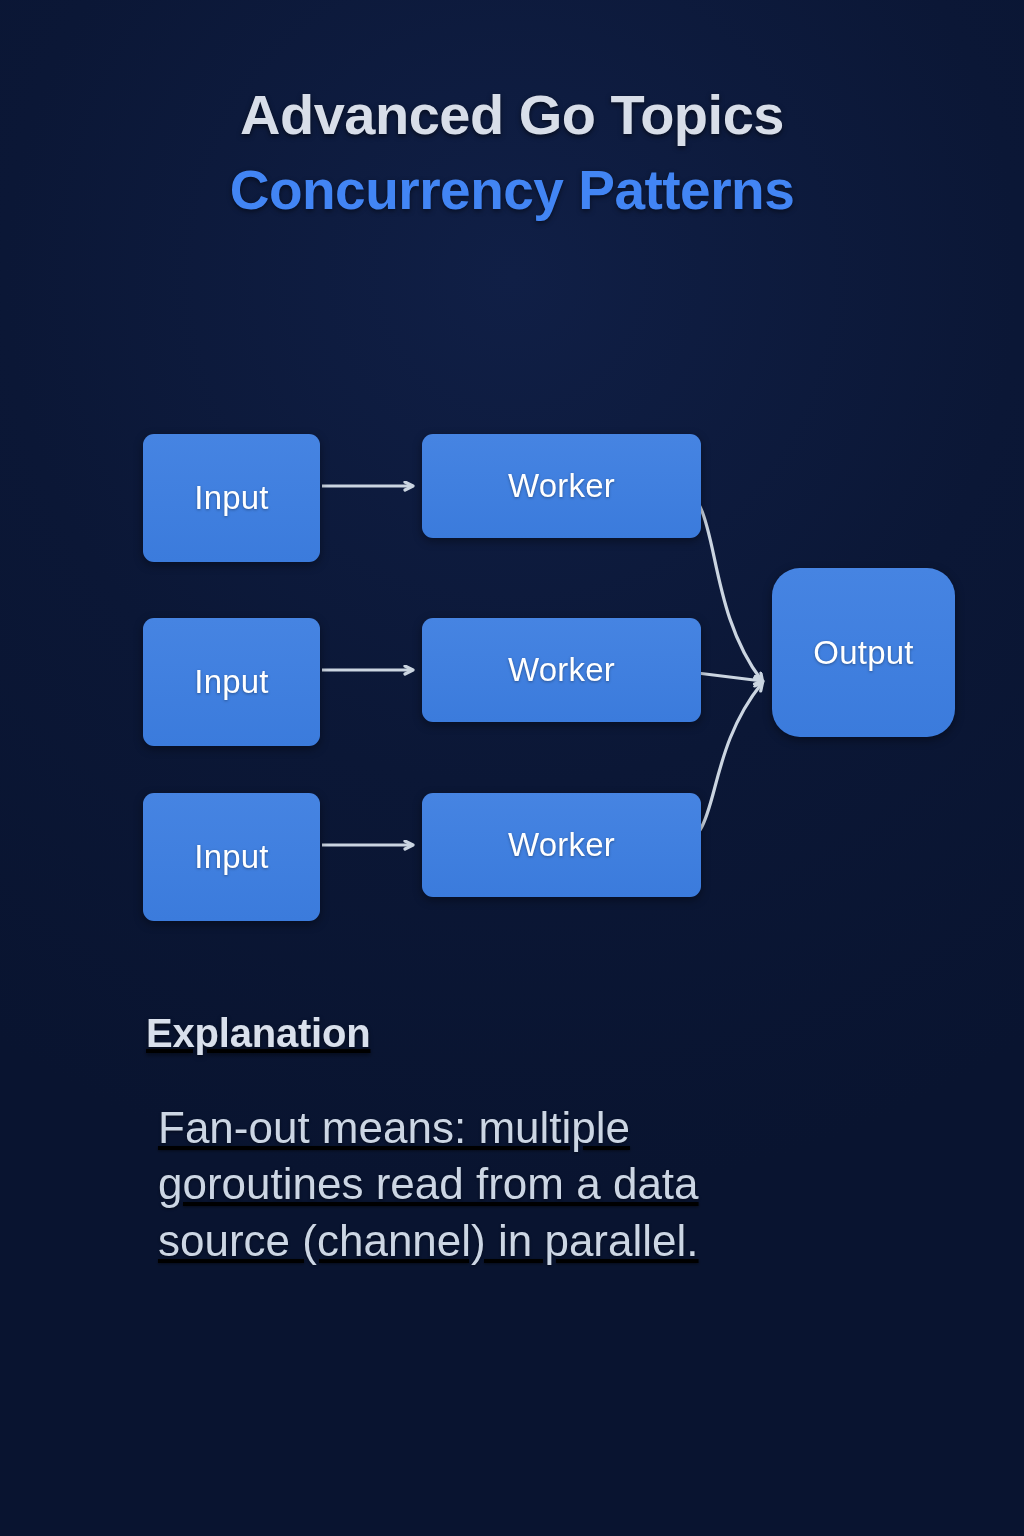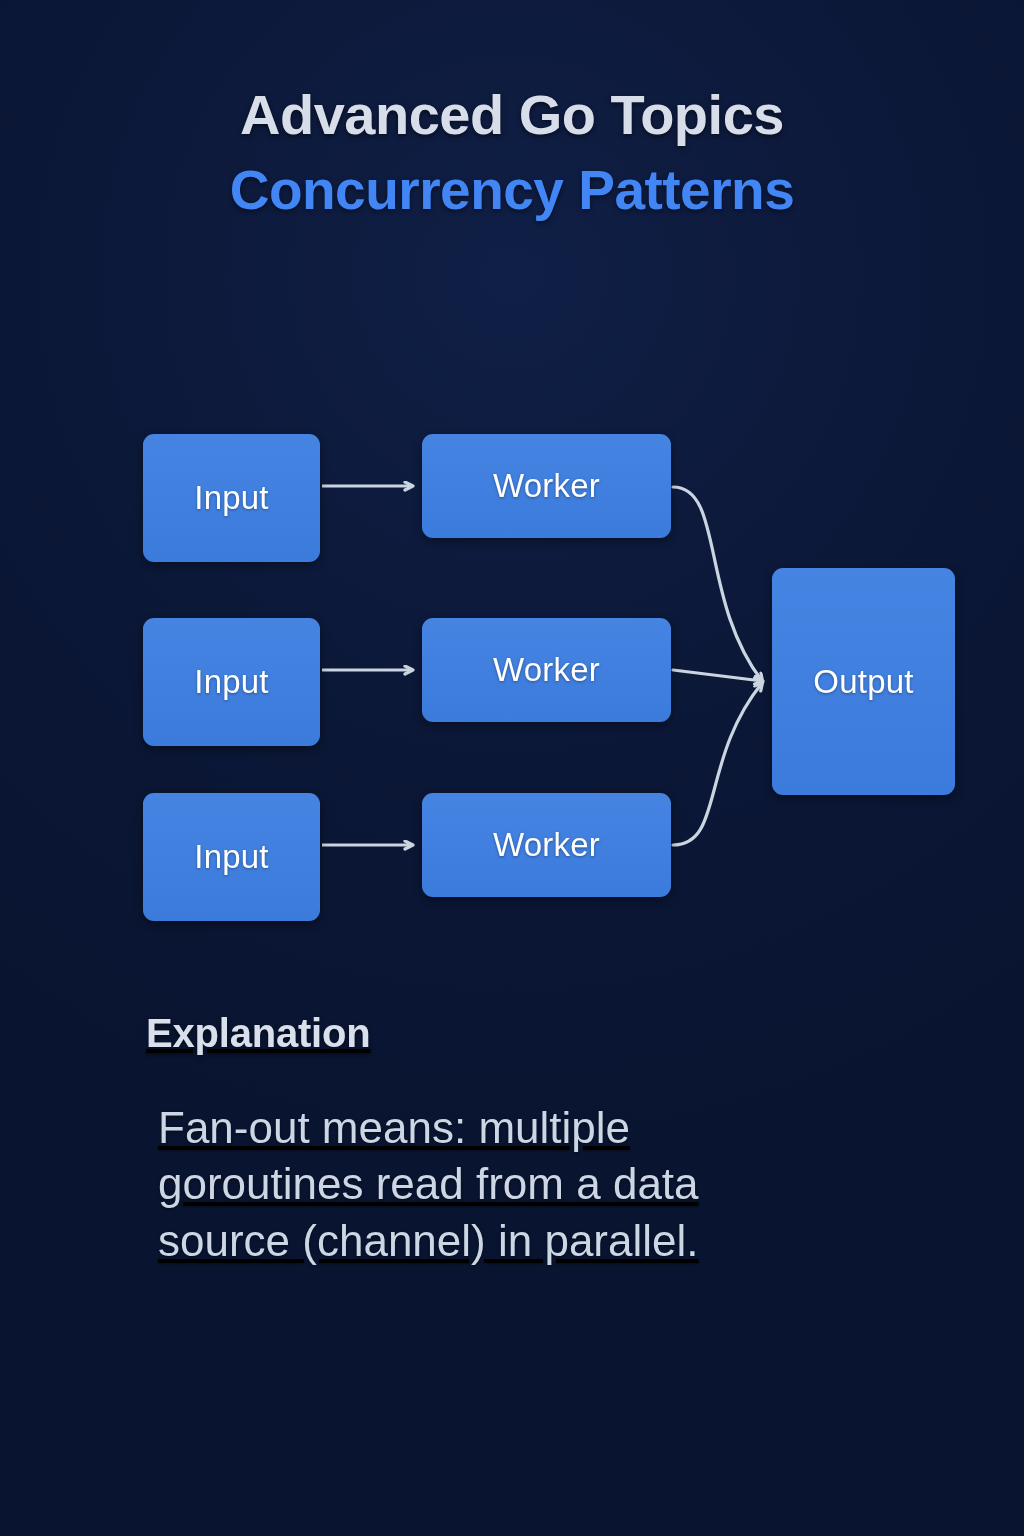--- a/index.html
+++ b/index.html
@@ -84,22 +84,22 @@
     align-items: center;
     justify-content: center;
     color: #ffffff;
     font-size: 33px;
     font-weight: 400;
     letter-spacing: 0.2px;
     box-shadow: 0 3px 10px rgba(0,0,0,0.40);
     text-shadow: 0 1px 3px rgba(0,0,0,0.35);
   }
   .node-input  { left:143px; width:177px; height:128px; }
-  .node-worker { left:422px; width:249px; height:104px; }
-  .node-output { left:772px; top:568px; width:183px; height:227px; }
+  .node-worker { left:422px; width:279px; height:104px; }
+  .node-output { left:772px; top:568px; width:183px; height:169px;border-radius:28px; }
 
   .row-1 { top: 434px; }
   .row-2 { top: 618px; }
   .row-3 { top: 793px; }
 
   
   .explanation {
     position: absolute;
     left: 146px;
     top: 1011px;

